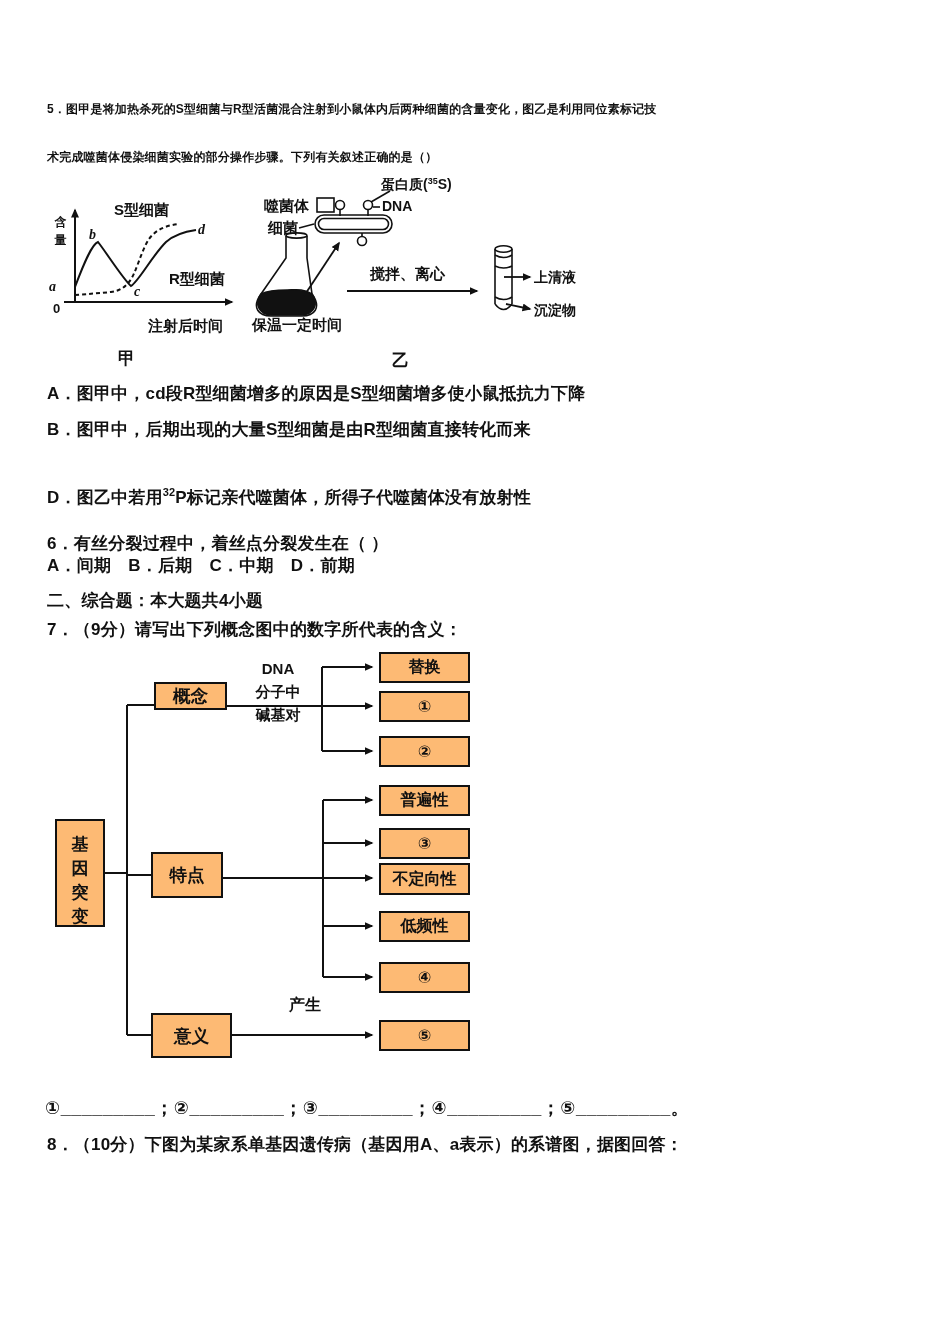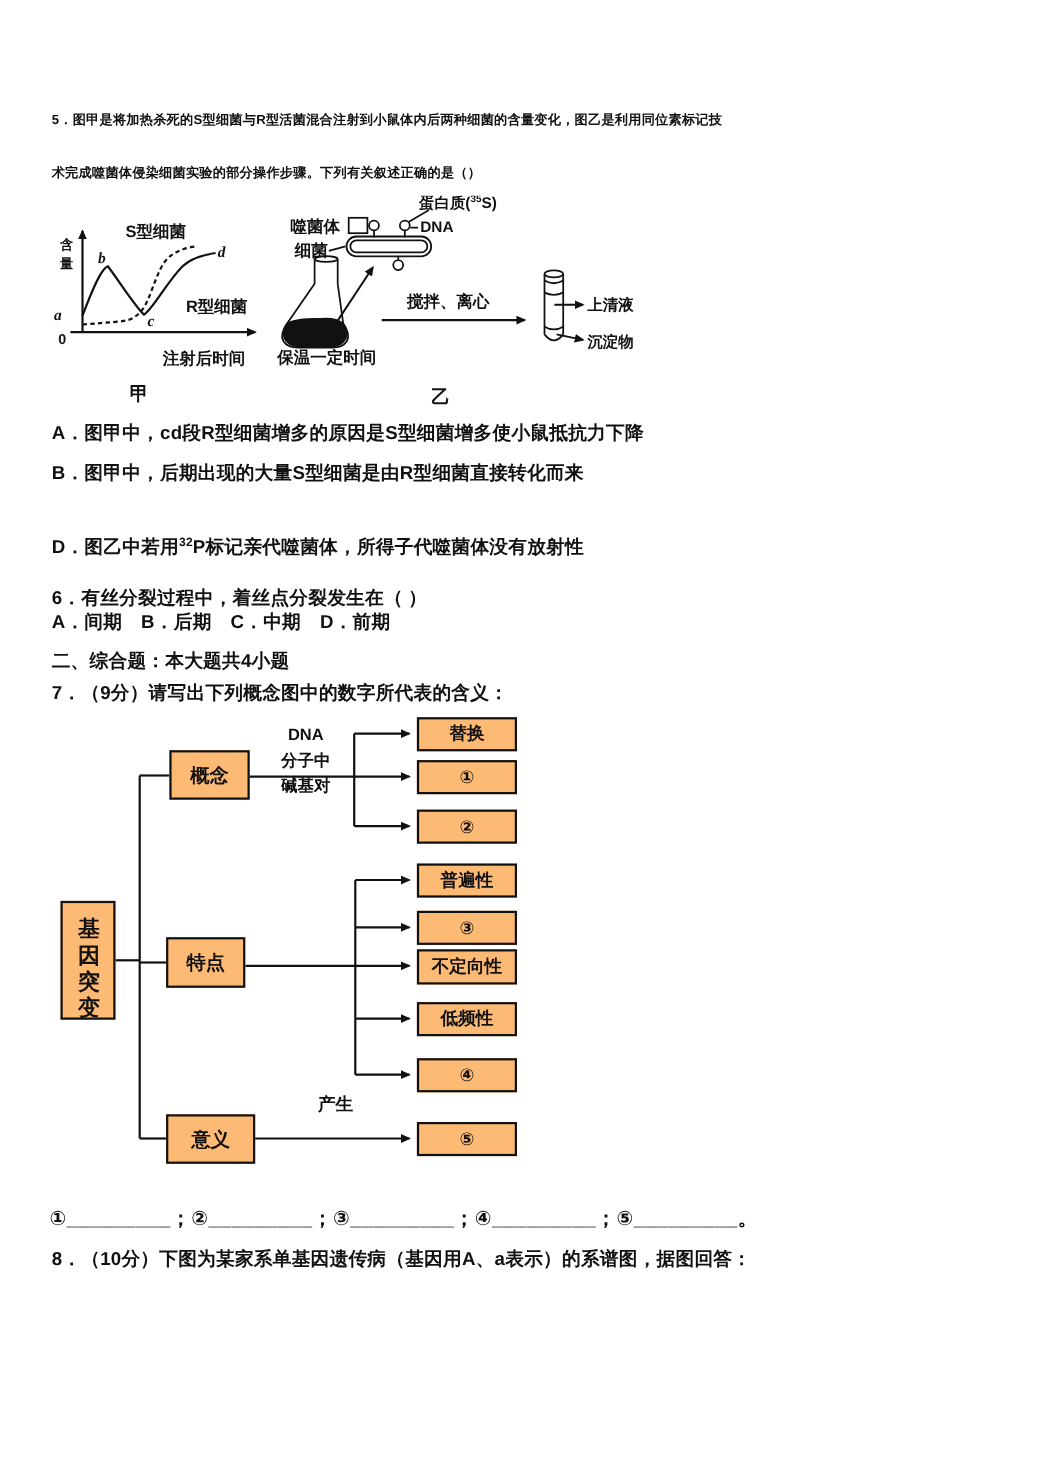--- a/index.html
+++ b/index.html
@@ -155,24 +155,24 @@
         <line x1="283" y1="155" x2="283" y2="332"></line>
         <line x1="283" y1="155" x2="332" y2="155" marker-end="url(#ah2)"></line>
         <line x1="283" y1="198" x2="332" y2="198" marker-end="url(#ah2)"></line>
         <line x1="283" y1="281" x2="332" y2="281" marker-end="url(#ah2)"></line>
         <line x1="283" y1="332" x2="332" y2="332" marker-end="url(#ah2)"></line>
         <line x1="184" y1="390" x2="332" y2="390" marker-end="url(#ah2)"></line>
       </g>
     </svg>
 
     <div class="dbox dbox-lg" style="left:15px;top:174px;width:50px;height:108px;">
-      <span class="vtext" style="width:18px;line-height:24px;font-size:20px;white-space:normal;margin-top:16px;">基因突变</span>
+      <span class="vtext" style="width:18px;line-height:24px;font-size:17px;white-space:normal;margin-top:16px;">基因突变</span>
     </div>
 
-    <div class="dbox dbox-lg" style="left:114px;top:37px;width:73px;height:45px;">概念</div>
+    <div class="dbox dbox-lg" style="left:114px;top:37px;width:73px;height:28px;">概念</div>
     <div class="dbox dbox-lg" style="left:111px;top:207px;width:72px;height:46px;">特点</div>
     <div class="dbox dbox-lg" style="left:111px;top:368px;width:81px;height:45px;">意义</div>
 
     <div class="edge-label" style="left:203px;top:12px;width:70px;">
       <div>DNA</div>
       <div>分子中</div>
       <div>碱基对</div>
     </div>
     <div class="edge-label" style="left:245px;top:351px;width:40px;font-size:16px;line-height:18px;">产生</div>
 

